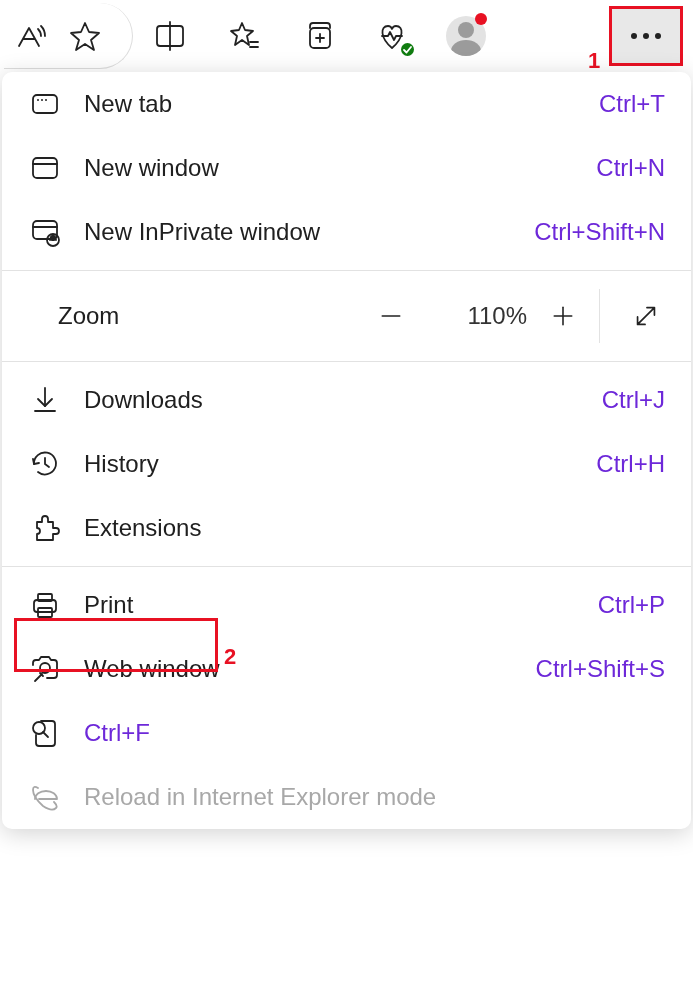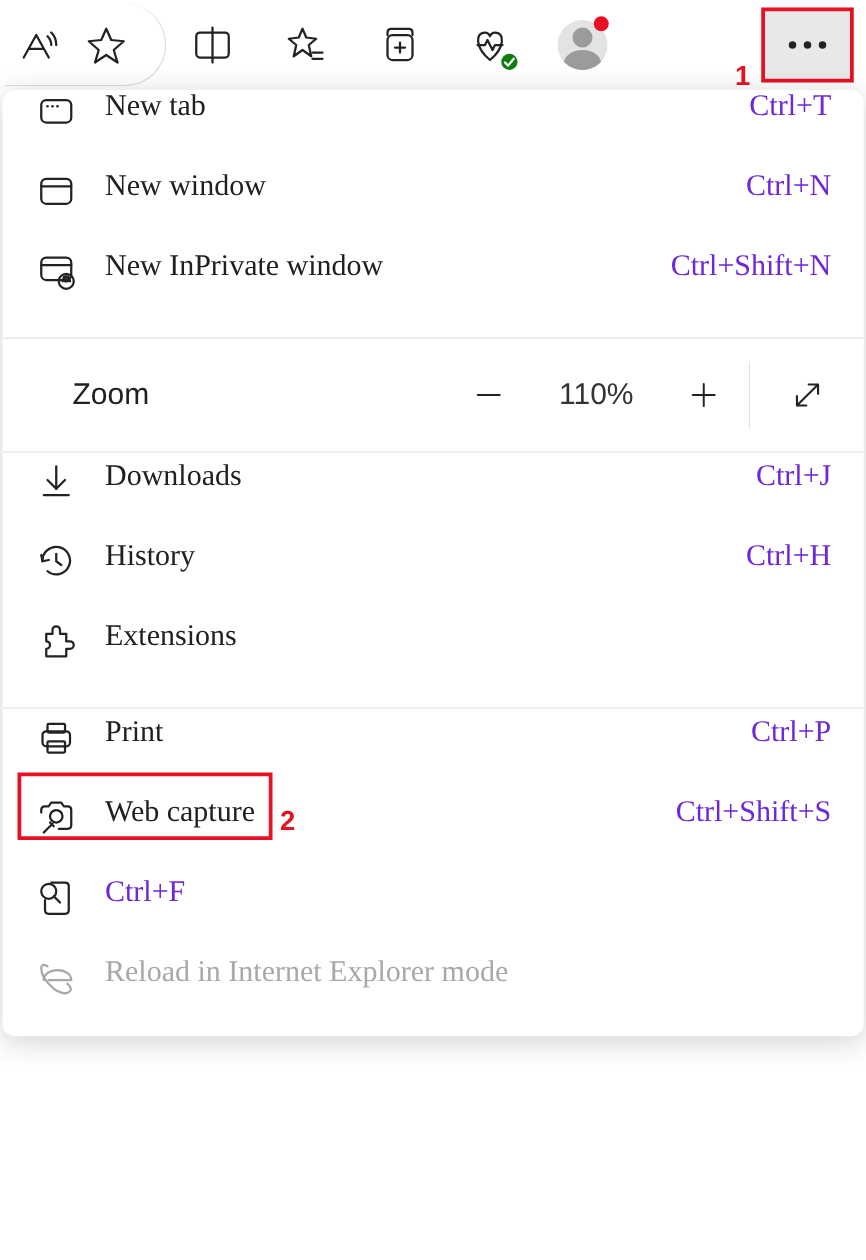--- a/index.html
+++ b/index.html
@@ -91,25 +91,24 @@
 
   .menu {
     border-radius: 10px;
     box-shadow: 0 4px 24px rgba(0,0,0,0.18);
     margin: 0 2px;
     background: #fff;
     overflow: hidden;
   }
   .menu-item {
     display: flex;
-    align-items: flex-start;
+    align-items: center;
     height: 64px;
     padding: 0 26px;
     font-size: 24px;
-    font-family: Liberation Serif, serif;
   }
   .menu-item.disabled { color: #a8a8a8; }
   .menu-icon {
     width: 34px; height: 34px;
     display: flex; align-items: center; justify-content: center;
     margin-right: 22px;
     flex-shrink: 0;
   }
   .menu-icon svg { width: 32px; height: 32px; }
   .menu-label { flex: 1; }
@@ -124,21 +123,21 @@
     padding-left: 56px;
     padding-right: 0;
     font-size: 24px;
   }
   .zoom-label { flex: 1; }
   .zoom-ctrl {
     width: 72px; height: 78px;
     display:flex;align-items:center;justify-content:center;
     font-size: 30px;
   }
-  .zoom-val { width:100px;text-align:center;font-size:24px;color:#333; }
+  .zoom-val { width:100px;text-align:right;font-size:24px;color:#333; }
   .zoom-full { border-left:1px solid #e2e2e2; width:92px; height:54px;display:flex;align-items:center;justify-content:center; }
 
   .highlight-box {
     position: absolute;
     border: 3px solid #e81123;
     pointer-events: none;
   }
 
   svg { stroke:#222; stroke-width:1.8; fill:none; stroke-linecap:round; stroke-linejoin:round; }
   .disabled svg { stroke:#a8a8a8; }
@@ -323,21 +322,21 @@
   </div>
 
   <div class="menu-item">
     <div class="menu-icon">
         <svg viewBox="0 0 32 32">
           <path d="M4 12 V10 Q4 7 7 7 H10 L12 4 H20 L22 7 H25 Q28 7 28 10 V22 Q28 25 25 25 H18"></path>
           <circle cx="16" cy="15" r="5"></circle>
           <path d="M6 28 L13 21 M11 20 L14 23"></path>
         </svg>
       </div>
-    <div class="menu-label">Web capture</div>
+    <div class="menu-label">Web window</div>
     <div class="menu-shortcut">Ctrl+Shift+S</div>
   </div>
 
   <div class="menu-item">
     <div class="menu-icon">
         <svg viewBox="0 0 32 32">
           <path d="M12 4 H23 Q26 4 26 7 V26 Q26 29 23 29 H10 Q7 29 7 26 V18"></path>
           <circle cx="10" cy="11" r="6"></circle>
           <line x1="14" y1="15" x2="19" y2="20"></line>
         </svg>

